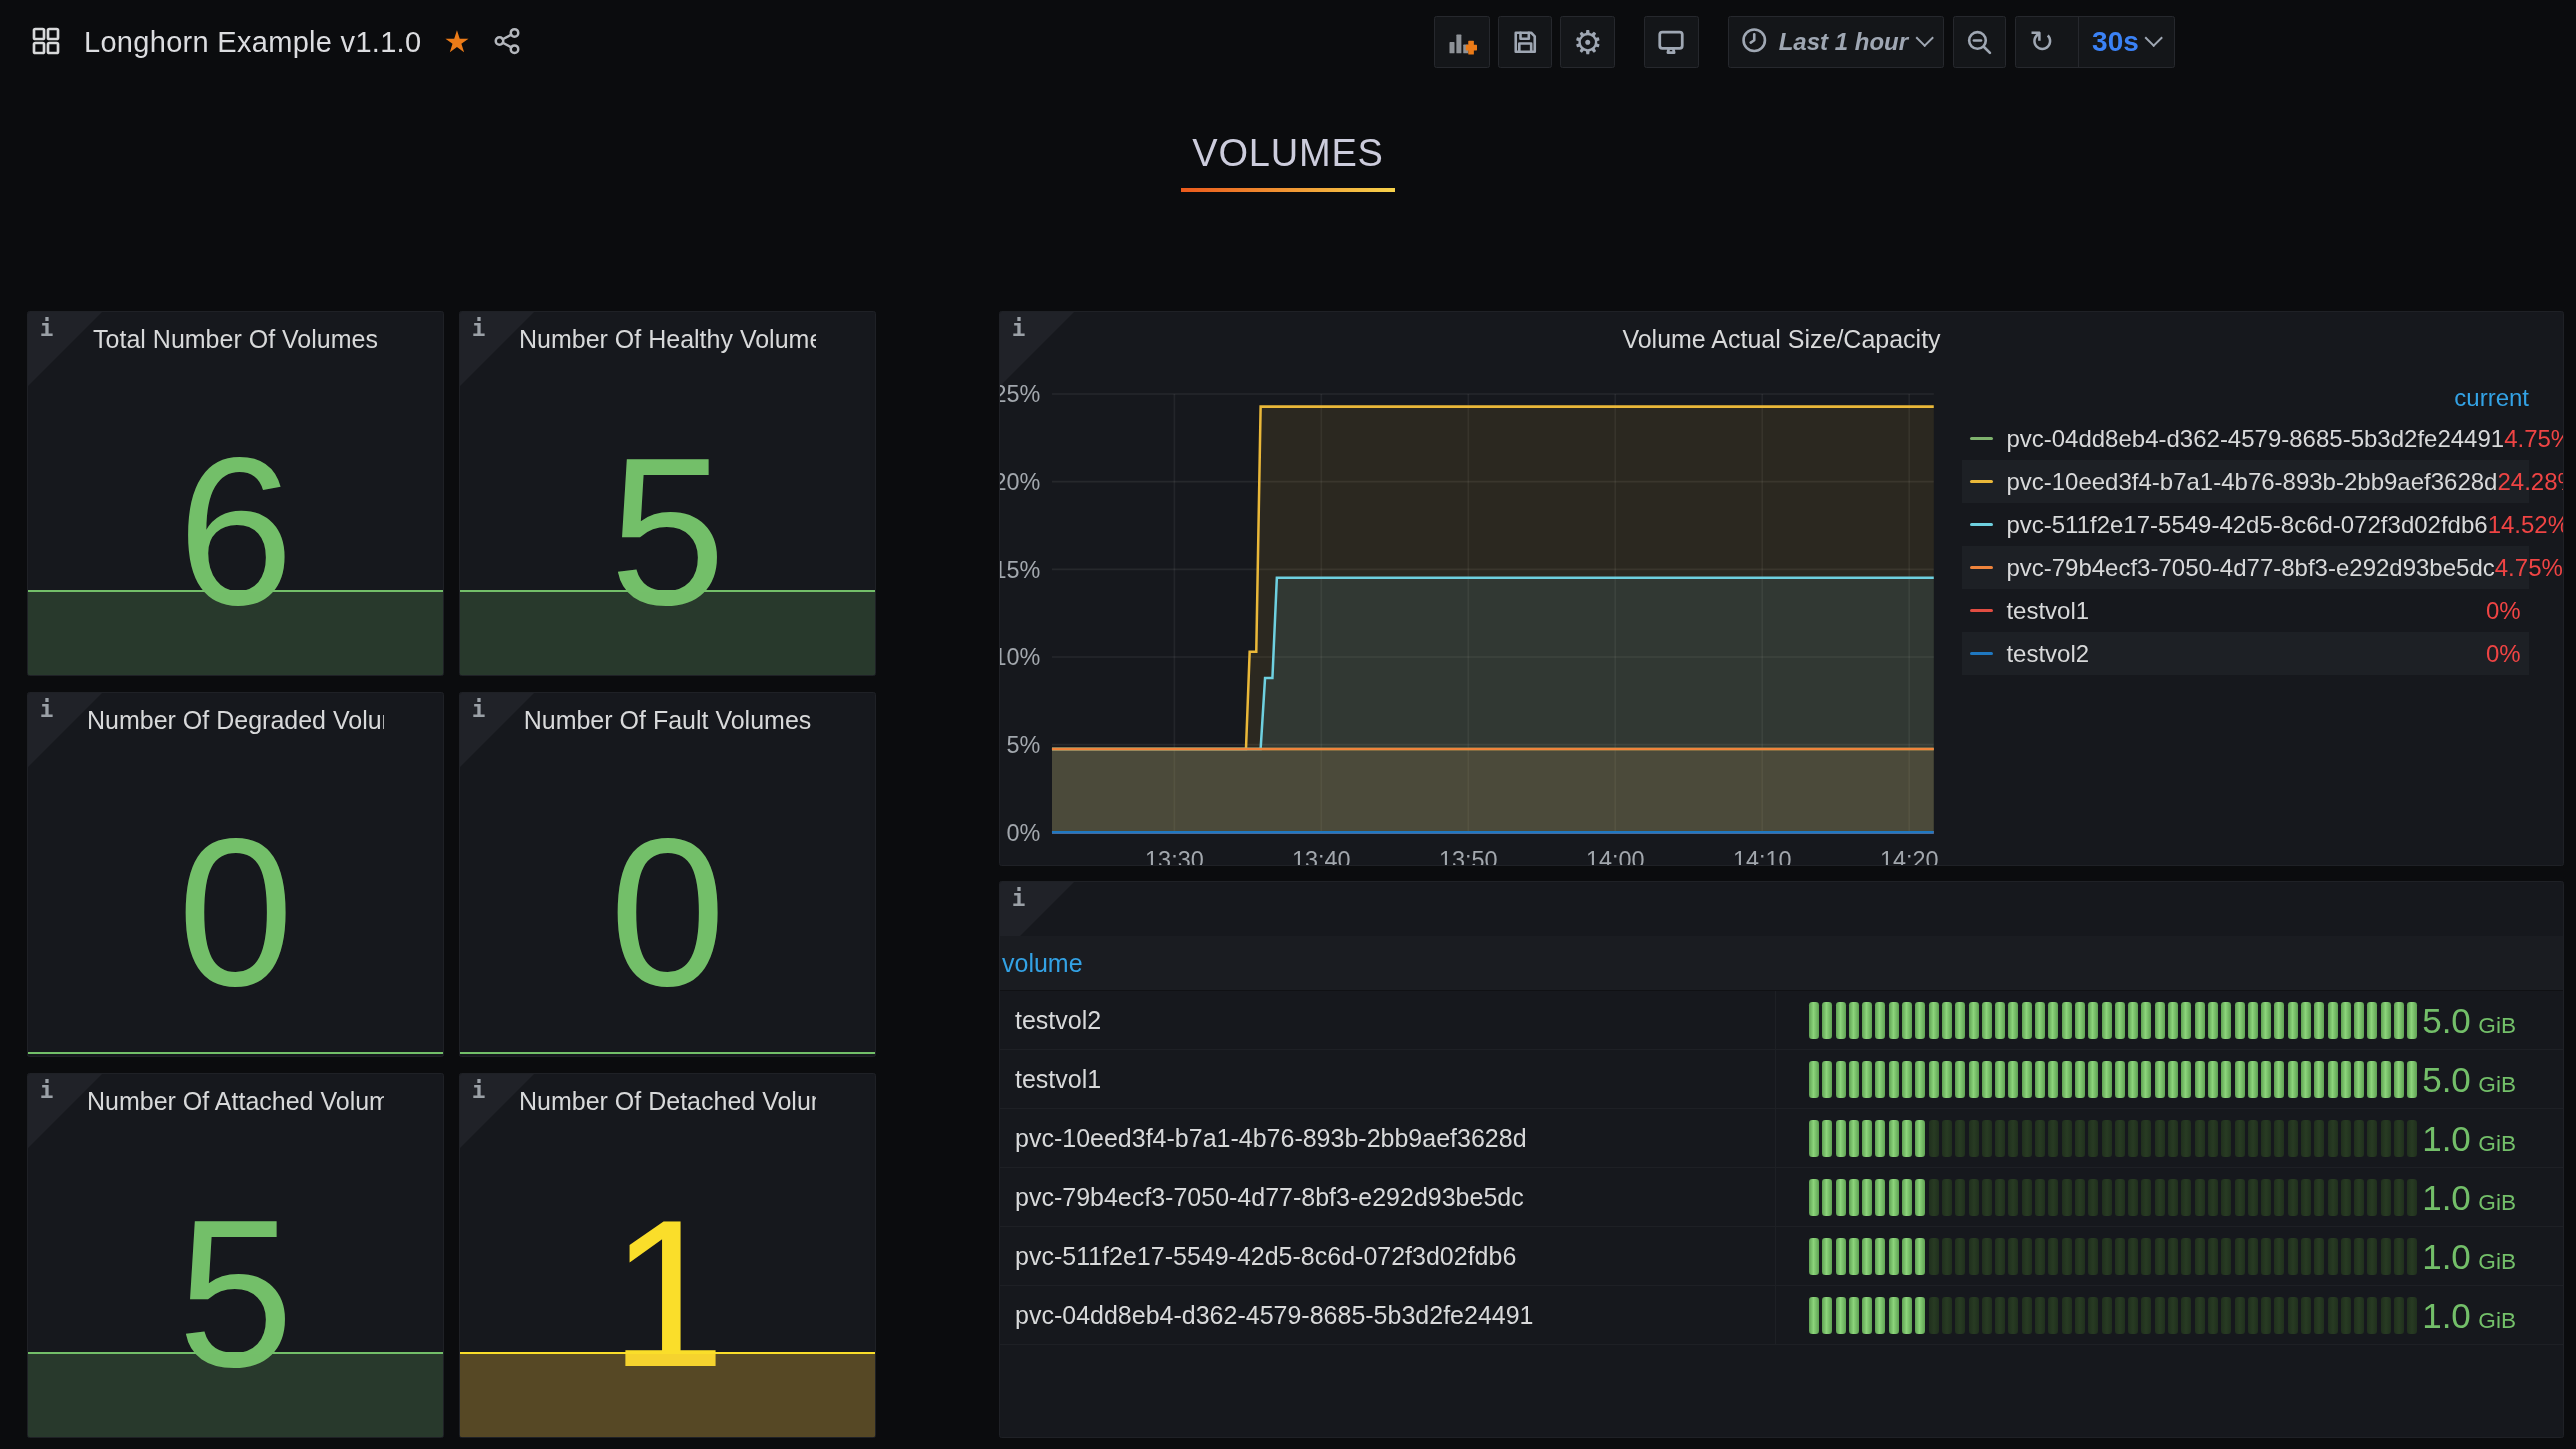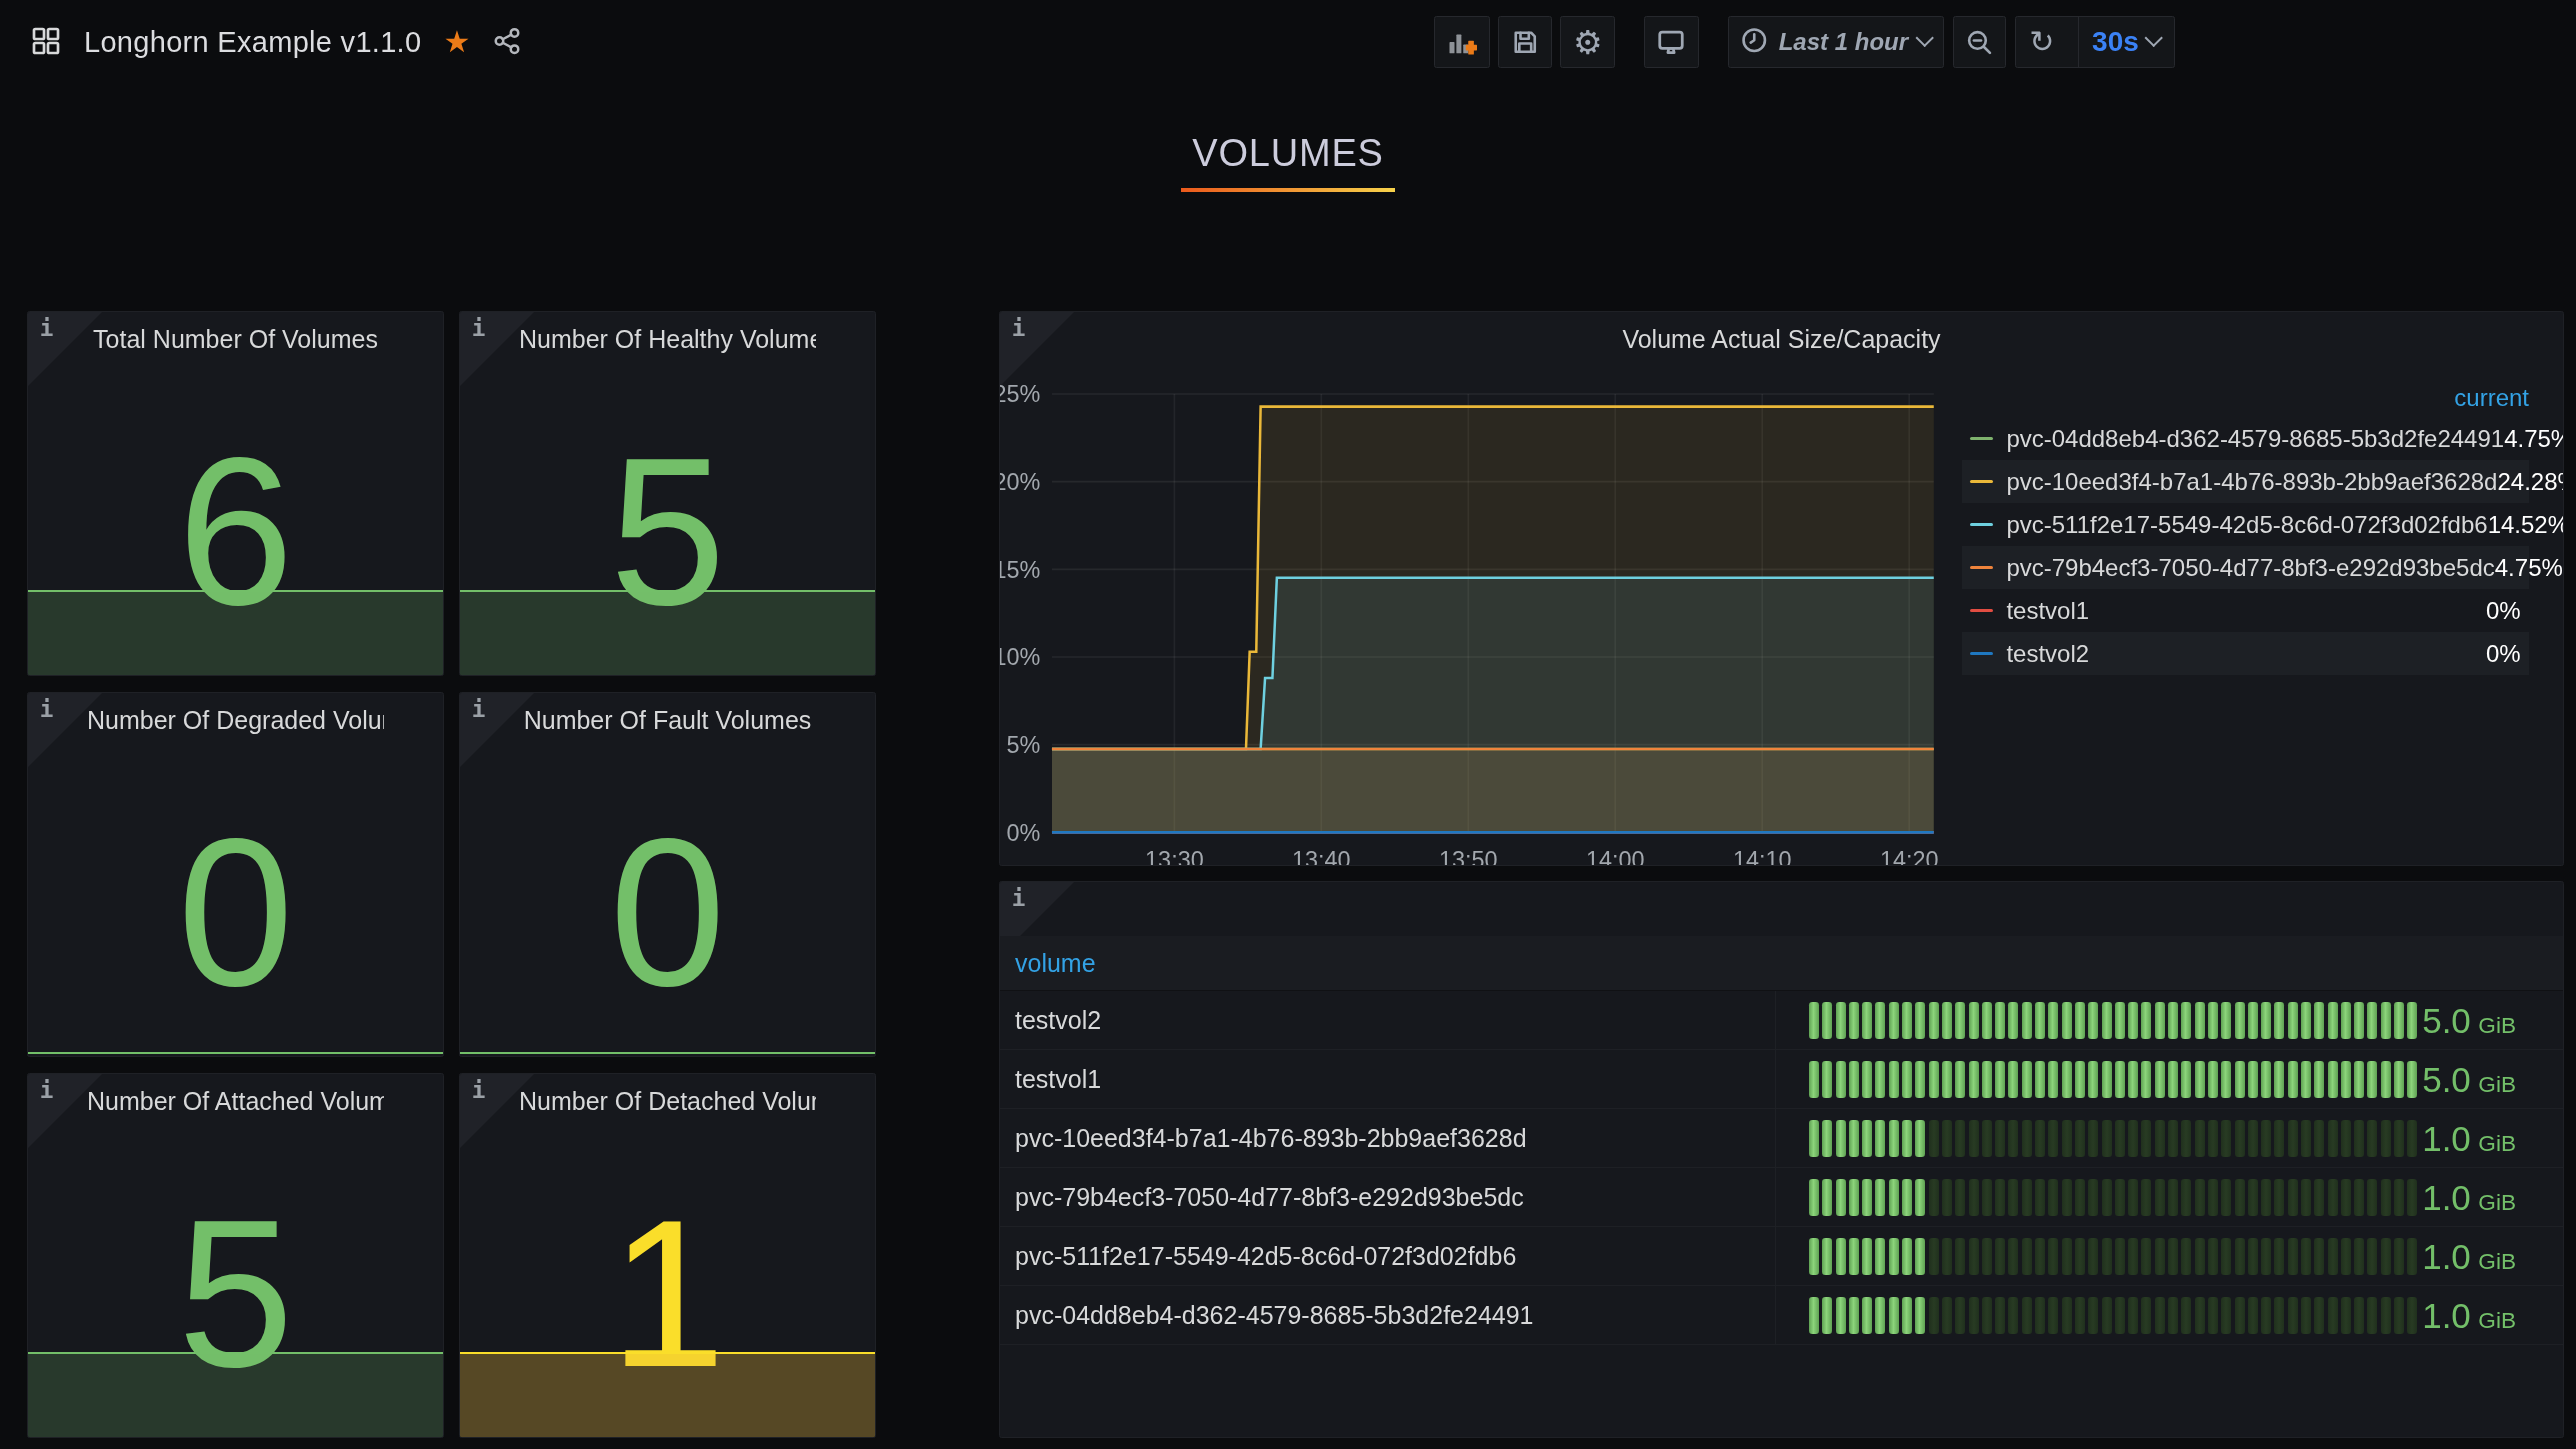--- a/index.html
+++ b/index.html
@@ -50,26 +50,26 @@
   .spark.area-yellow { height:85px; background:rgba(234,184,57,.30); border-top:2.5px solid #fade2a; }
 
   
   #legend { position:absolute; left:962px; top:67px; width:567px; font-size:24px; }
   #legend .hdr { height:38px; display:flex; align-items:center; }
   #legend .hdr span { margin-left:auto; color:#33a2e5; font-weight:400; }
   .lg-row { height:43px; display:flex; align-items:center; padding:0 8.4px; cursor:pointer; }
   .lg-row:nth-child(even) { background:#1d2025; }
   .lg-dash { width:22.6px; height:3.3px; border-radius:1.7px; flex:0 0 auto; }
   .lg-name { margin-left:13.4px; color:#d8d9da; white-space:nowrap; }
-  .lg-val { margin-left:auto; color:#ffffff; }
+  .lg-val { margin-left:auto; color:#ef4444; }
 
   
   #tbl-head { position:absolute; left:0; right:0; top:54px; height:55px; background:#1a1c21;
               display:flex; align-items:center; border-bottom:0.8px solid #101114; }
-  #tbl-head .c1 { width:775px; padding-left:15px; color:#33a2e5; font-size:25px; }
+  #tbl-head .c1 { width:775px; padding-left:2px; color:#33a2e5; font-size:25px; }
   #tbl-head .c2 { flex:1; display:flex; justify-content:flex-end; align-items:center; gap:8.4px;
                   padding-right:45px; color:#33a2e5; font-size:25px; cursor:pointer; }
   #tbl-head .chev { border-color:#33a2e5; width:11px; height:11px; }
   #tbl-rows { position:absolute; left:0; right:0; top:109px; }
   .t-row { height:59px; position:relative; border-bottom:0.8px solid #1e2025; display:flex; align-items:center; }
   .t-name { width:775px; padding-left:15px; font-size:25px; color:#d8d9da; white-space:nowrap; overflow:hidden; }
   .t-cell2 { position:relative; flex:1; height:100%; border-left:0.8px solid #1e2025; }
   .gauge { position:absolute; left:33px; top:11px; height:37px; display:flex; gap:3.3px; }
   .g-cell { width:10px; height:37px; border-radius:3.3px; background:linear-gradient(90deg,#20301d,#283b23 50%,#20301d); }
   .g-cell.lit { background:linear-gradient(90deg,#5fa253,#8cd47b 45%,#5fa253); }

